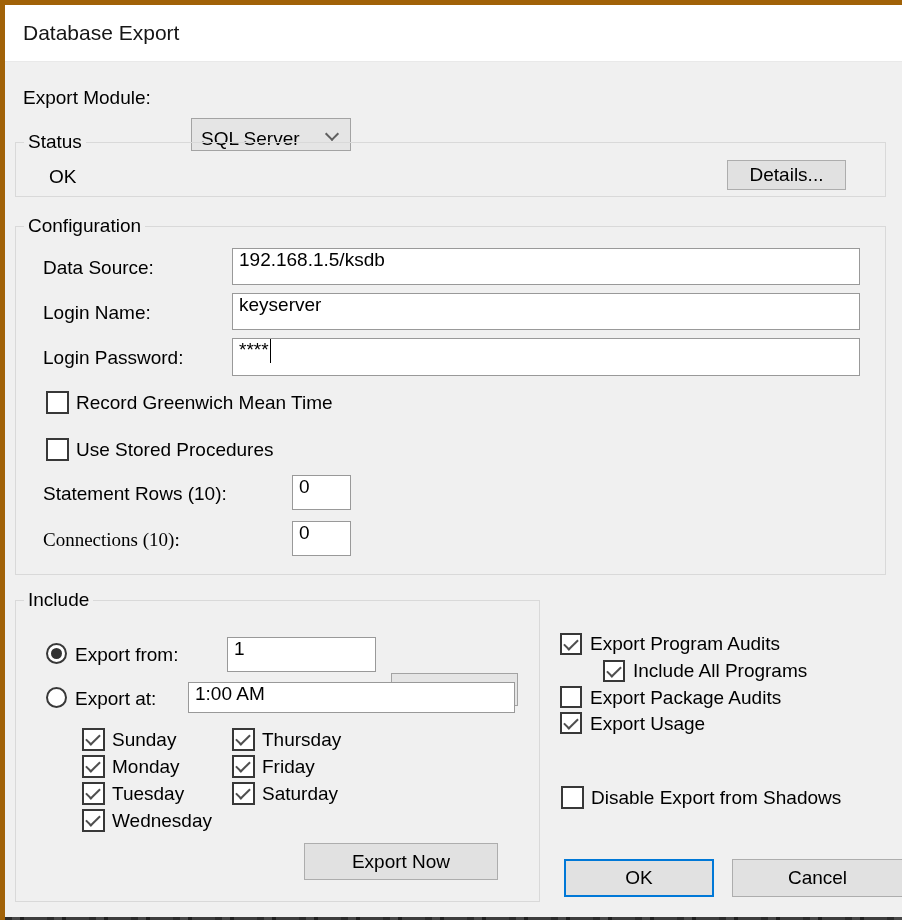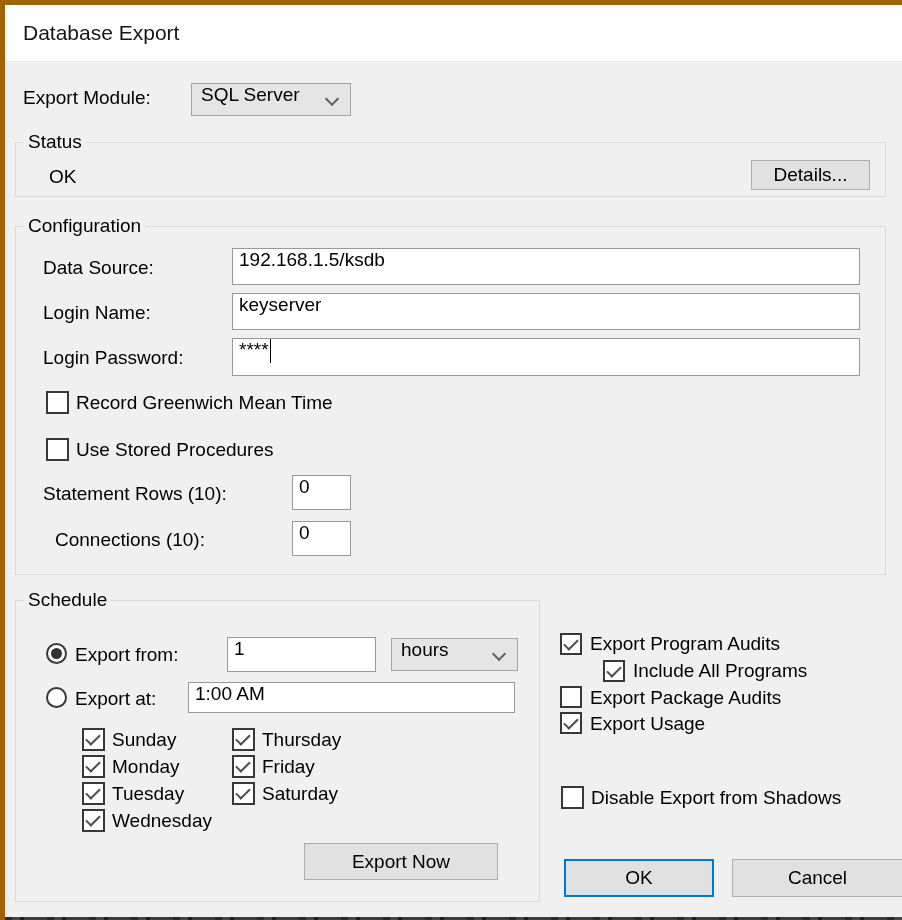--- a/index.html
+++ b/index.html
@@ -30,22 +30,22 @@
   }
   .caret{display:inline-block; width:1px; height:24px; background:#000; margin-left:1px;}
   .btn{
     position:absolute; background:#e1e1e1; border:1px solid #adadad;
     display:flex; align-items:center; justify-content:center; font-size:19px;
     box-sizing:border-box; cursor:default; white-space:nowrap;
   }
   .btn.default{border:2px solid #0078d7;}
   .combo{
     position:absolute; background:#e5e5e5; border:1px solid #a3a3a3;
-    font-size:19px; display:flex; align-items:flex-start; padding:0 9px;
-    box-sizing:border-box; white-space:nowrap;
+    font-size:19px; display:flex; align-items:flex-end; padding:0 9px;
+    box-sizing:border-box; white-space:nowrap;margin-top:35px;
   }
   .chevron{
     position:absolute; right:13px; top:10px; width:8px; height:8px;
     border-right:2px solid #5f5f5f; border-bottom:2px solid #5f5f5f;
     transform:rotate(45deg);
   }
   .checkbox{
     position:absolute; width:23px; height:23px; background:#ffffff;
     border:2px solid #383838; box-sizing:border-box;
   }
@@ -80,21 +80,21 @@
   <div class="label" style="left:18px; top:82px;">Export Module:</div>
   <div class="combo" style="left:186px; top:78px; width:160px; height:33px;">
     <span>SQL Server</span>
     <span class="chevron"></span>
   </div>
 
   <div class="groupbox" style="left:10px; top:137px; width:869px; height:53px;">
     <div class="grouplabel" style="left:8px; top:-12px;">Status</div>
     <div class="label" style="left:33px; top:23px;">OK</div>
   </div>
-  <div class="btn" style="left:746px; top:155px; width:119px; height:30px;">Details...</div>
+  <div class="btn" style="left:722px; top:155px; width:119px; height:30px;">Details...</div>
 
   <div class="groupbox" style="left:10px; top:221px; width:869px; height:347px;">
     <div class="grouplabel" style="left:8px; top:-12px;">Configuration</div>
   </div>
 
   <div class="label" style="left:38px; top:252px;">Data Source:</div>
   <div class="textfield" style="left:227px; top:243px; width:628px; height:37px;">
     <span>192.168.1.5/ksdb</span>
   </div>
 
@@ -113,27 +113,27 @@
   <div class="label" style="left:71px; top:387px;">Record Greenwich Mean Time</div>
 
   <div class="checkbox" style="left:41px; top:433px;"></div>
   <div class="label" style="left:71px; top:434px;">Use Stored Procedures</div>
 
   <div class="label" style="left:38px; top:478px;">Statement Rows (10):</div>
   <div class="textfield" style="left:287px; top:470px; width:59px; height:35px;">
     <span>0</span>
   </div>
 
-  <div class="label" style="left:50px; top:524px;">Connections (10):</div>
+  <div class="label" style="left:38px; top:524px;font-family:Liberation Serif, serif;">Connections (10):</div>
   <div class="textfield" style="left:287px; top:516px; width:59px; height:35px;">
     <span>0</span>
   </div>
 
   <div class="groupbox" style="left:10px; top:595px; width:523px; height:300px;">
-    <div class="grouplabel" style="left:8px; top:-12px;">Schedule</div>
+    <div class="grouplabel" style="left:8px; top:-12px;">Include</div>
   </div>
 
   <div class="radio checked" style="left:41px; top:638px;"></div>
   <div class="label" style="left:70px; top:639px;">Export from:</div>
   <div class="textfield" style="left:222px; top:632px; width:149px; height:35px;">
     <span>1</span>
   </div>
   <div class="combo" style="left:386px; top:633px; width:127px; height:33px;">
     <span>hours</span>
     <span class="chevron"></span>

